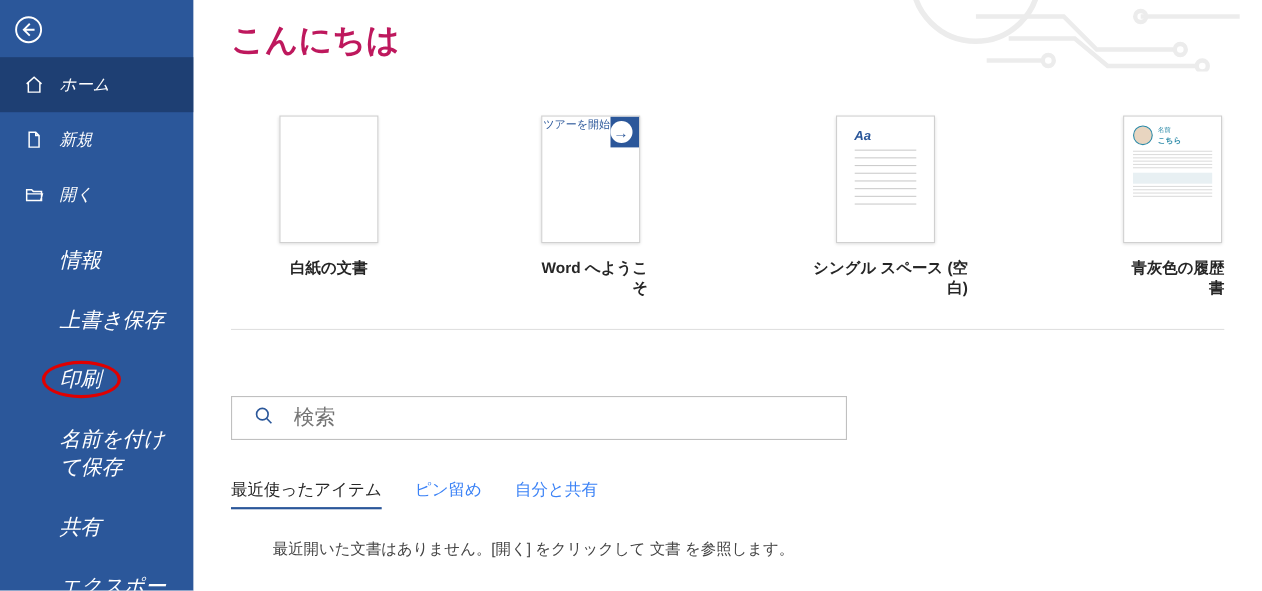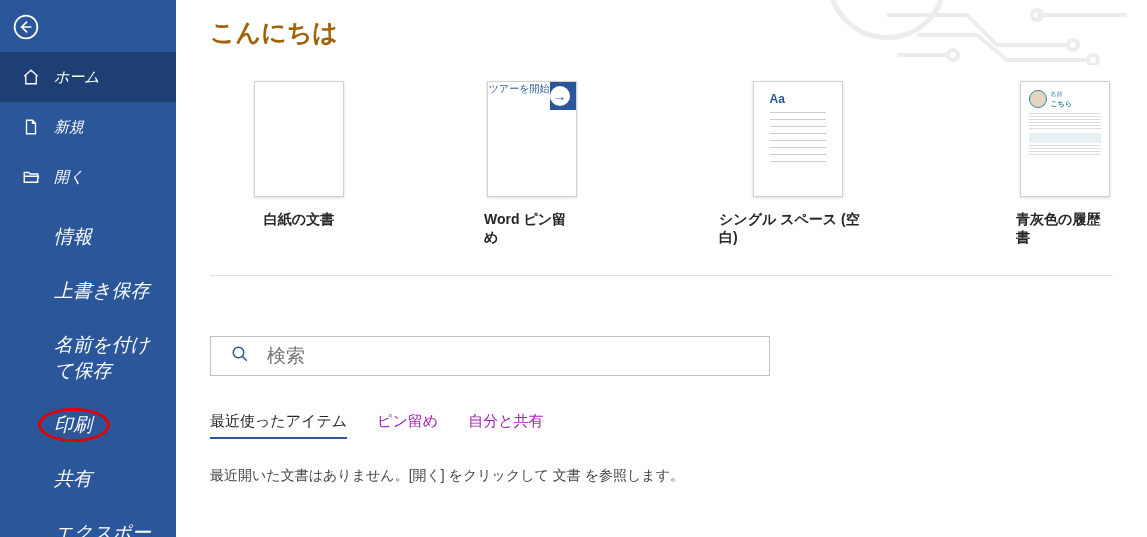--- a/index.html
+++ b/index.html
@@ -59,21 +59,21 @@
       position: absolute;
       top: -80px; right: 200px;
       width: 120px; height: 120px;
       border: 5px solid #ececec;
       border-radius: 50%;
       display:flex; align-items:center; justify-content:center;
       font-size: 56px; color:#ececec; font-weight:bold;
     }
     .deco-lines { position: absolute; top: 5px; right: 0; }
     
-    .greeting { font-size: 25px; color: #a16207; margin-bottom: 32px; }
+    .greeting { font-size: 30px; color: #be185d; margin-bottom: 48px; }
     
     .templates {
       display: flex;
       gap: 140px;
       padding-left: 44px;
       padding-bottom: 28px;
       border-bottom: 1px solid #e0e0e0;
     }
     .template { display: flex; flex-direction: column; align-items: center; cursor: pointer; }
     .thumb {
@@ -84,47 +84,47 @@
       margin-bottom: 14px;
       position: relative;
       overflow: hidden;
     }
     .thumb-tour {
       display: flex; justify-content: flex-end;
     }
     .tour-label { font-size: 10px; color: #2b579a; text-align: center; padding-bottom: 24px; }
     .tour-bar { height: 28px; background: #2b579a; display: flex; align-items: center; justify-content: flex-end; padding-right: 6px; }
     .tour-circle { width: 20px; height: 20px; background: #fff; border-radius: 50%; display:flex; align-items:center; justify-content:center; color:#2b579a; font-size:14px; font-weight:bold;}
-    .thumb-single { padding: 10px 16px; }
+    .thumb-single { padding: 10px 16px; font-style: italic; }
     .thumb-single .aa { color:#2b579a; font-size:12px; font-weight:bold; }
     .thumb-single .line { height:1px; background:#ccc; margin-top:6px; }
     .thumb-resume { padding: 8px; }
     .resume-head { display:flex; gap:4px; margin-bottom:4px; }
     .resume-avatar { width:18px;height:18px;border-radius:50%;background:#e8d5c0; border:1px solid #2b8aa8;}
     .resume-name { font-size:6px; color:#2b8aa8;}
     .resume-line { height:1px; background:#ddd; margin-top:2px; }
-    .template-label { font-size: 14px; color: #262626; font-weight: 600; }
+    .template-label { font-size: 14px; color: #262626; font-weight: 600; text-align: right; }
     
     .search-box {
       margin: 60px auto 36px 0;
       width: 560px;
       height: 40px;
       border: 1px solid #c0c0c0;
       display: flex;
       align-items: center;
       padding: 0 20px;
     }
     .search-box .icon { color:#2b579a; margin-right: 18px; }
     .search-box input { border: none; outline: none; font-size: 19px; flex: 1; color:#777; }
     
     .tabs { display: flex; gap: 30px; margin-bottom: 28px; }
-    .tab { font-size: 15px; color: #a21caf; padding-bottom: 6px; cursor: pointer; }
+    .tab { font-size: 15px; color: #3b82f6; padding-bottom: 6px; cursor: pointer; }
     .tab.active { color: #262626; font-weight: 400; border-bottom: 2px solid #2b579a; }
     
-    .empty-msg { font-size: 14px; color: #444; }
+    .empty-msg { font-size: 14px; color: #444; margin-left: 38px; }
   </style>
 </head>
 <body>
 
 <div class="app">
   <div class="sidebar">
     <div class="back-btn">
       <svg width="26" height="26" viewBox="0 0 24 24" fill="none" stroke="#fff" stroke-width="1.6">
         <circle cx="12" cy="12" r="10.5"></circle>
         <path d="M13 7 L8 12 L13 17 M8 12 H17"></path>
@@ -157,25 +157,25 @@
     </div>
 
     <div class="sidebar-divider"></div>
 
     <div class="sidebar-subitem">
       <span>情報</span>
     </div>
     <div class="sidebar-subitem">
       <span>上書き保存</span>
     </div>
-    <div class="sidebar-subitem">
-      <span>名前を付けて保存</span>
-    </div>
     <div class="sidebar-subitem highlighted">
       <span>印刷</span>
+    </div>
+    <div class="sidebar-subitem">
+      <span>名前を付けて保存</span>
     </div>
     <div class="sidebar-subitem">
       <span>共有</span>
     </div>
     <div class="sidebar-subitem">
       <span>エクスポート</span>
     </div>
   </div>
 
   <div class="main">
@@ -198,21 +198,21 @@
         <div class="thumb"></div>
         <span class="template-label">白紙の文書</span>
       </div>
       <div class="template">
         <div class="thumb thumb-tour">
           <div class="tour-label">ツアーを開始</div>
           <div class="tour-bar">
               <div class="tour-circle">→</div>
             </div>
         </div>
-        <span class="template-label">Word ピン留め</span>
+        <span class="template-label">Word へようこそ</span>
       </div>
       <div class="template">
         <div class="thumb thumb-single">
           <div class="aa">Aa</div>
           <div class="line"></div>
             <div class="line"></div>
             <div class="line"></div>
             <div class="line"></div>
             <div class="line"></div>
             <div class="line"></div>

